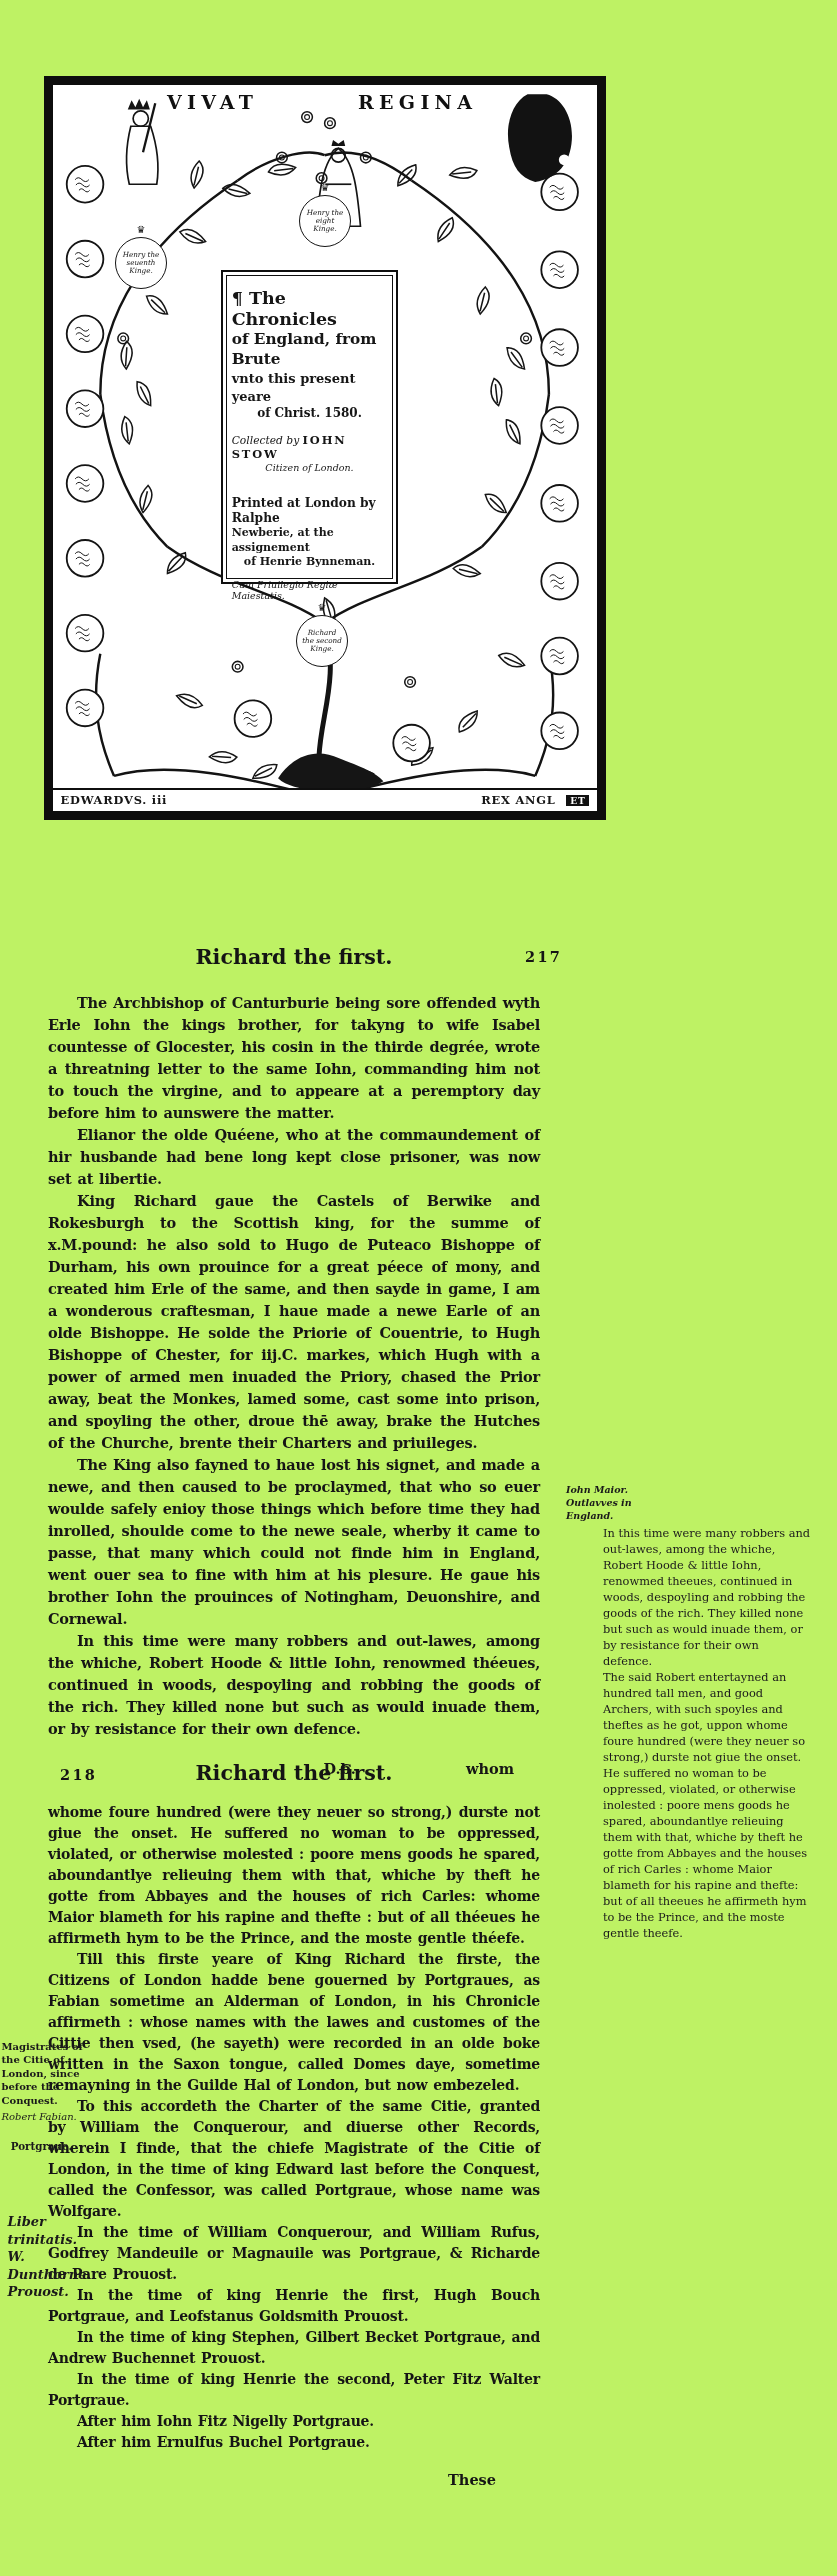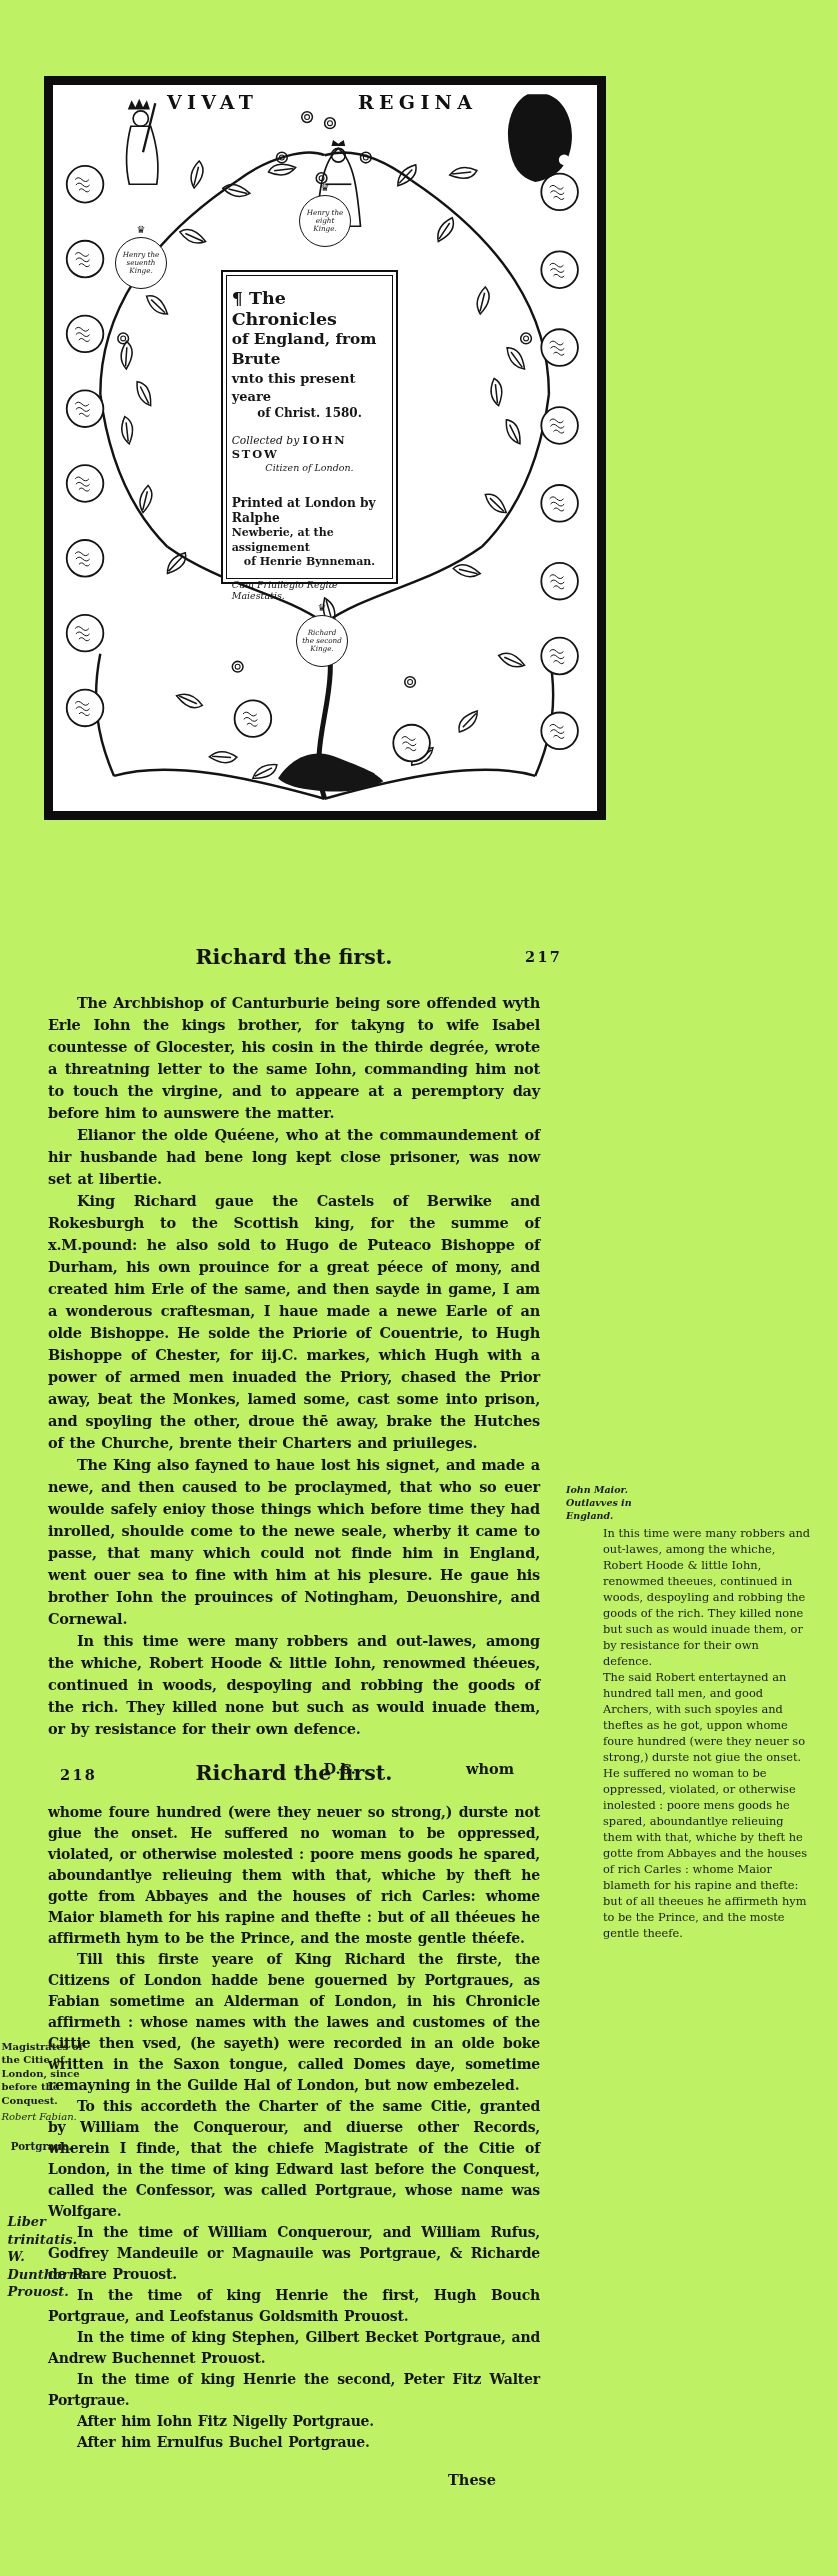--- a/index.html
+++ b/index.html
@@ -223,20 +223,27 @@
             <use href="#curl" x="52"></use>
             <use href="#curl" x="78"></use>
         </svg>
         <div class="imp1">Printed at London by Ralphe</div>
         <div class="imp2">Newberie, at the assignement</div>
         <div class="imp3">of Henrie Bynneman.</div>
         <div class="priv">Cum Priuilegio Regiæ Maiestatis.</div>
       </div>
     </div>
 
+    <div class="base-strip">
+      <span>EDWARDVS. iii</span>
+      <span class="base-right">
+        <span>REX ANGL</span>
+        <span class="et-chip">ET</span>
+      </span>
+    </div>
   </div>
 
   <div class="heading" style="top:945px">Richard the first.</div>
   <div class="pagenum" style="left:525px;top:948px">217</div>
 
   <div class="body-col" style="top:992px">
     <p>The Archbishop of Canturburie being sore offended wyth Erle Iohn the kings brother, for takyng to wife Isabel countesse of Glocester, his cosin in the thirde degrée, wrote a threatning letter to the same Iohn, commanding him not to touch the virgine, and to appeare at a peremptory day before him to aunswere the matter.</p>
     <p>Elianor the olde Quéene, who at the commaundement of hir husbande had bene long kept close prisoner, was now set at libertie.</p>
     <p>King Richard gaue the Castels of Berwike and Rokesburgh to the Scottish king, for the summe of x.M.pound: he also sold to Hugo de Puteaco Bishoppe of Durham, his own prouince for a great péece of mony, and created him Erle of the same, and then sayde in game, I am a wonderous craftesman, I haue made a newe Earle of an olde Bishoppe. He solde the Priorie of Couentrie, to Hugh Bishoppe of Chester, for iij.C. markes, which Hugh with a power of armed men inuaded the Priory, chased the Prior away, beat the Monkes, lamed some, cast some into prison, and spoyling the other, droue thē away, brake the Hutches of the Churche, brente their Charters and priuileges.</p>
     <p>The King also fayned to haue lost his signet, and made a newe, and then caused to be proclaymed, that who so euer woulde safely enioy those things which before time they had inrolled, shoulde come to the newe seale, wherby it came to passe, that many which could not finde him in England, went ouer sea to fine with him at his plesure. He gaue his brother Iohn the prouinces of Notingham, Deuonshire, and Cornewal.</p>

